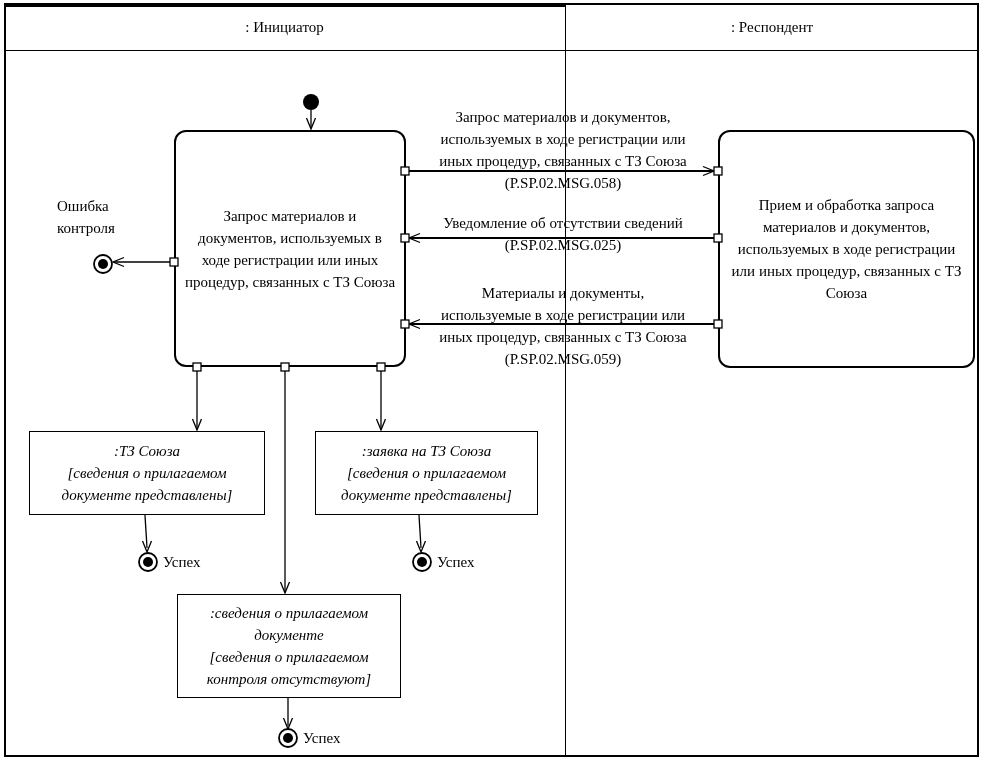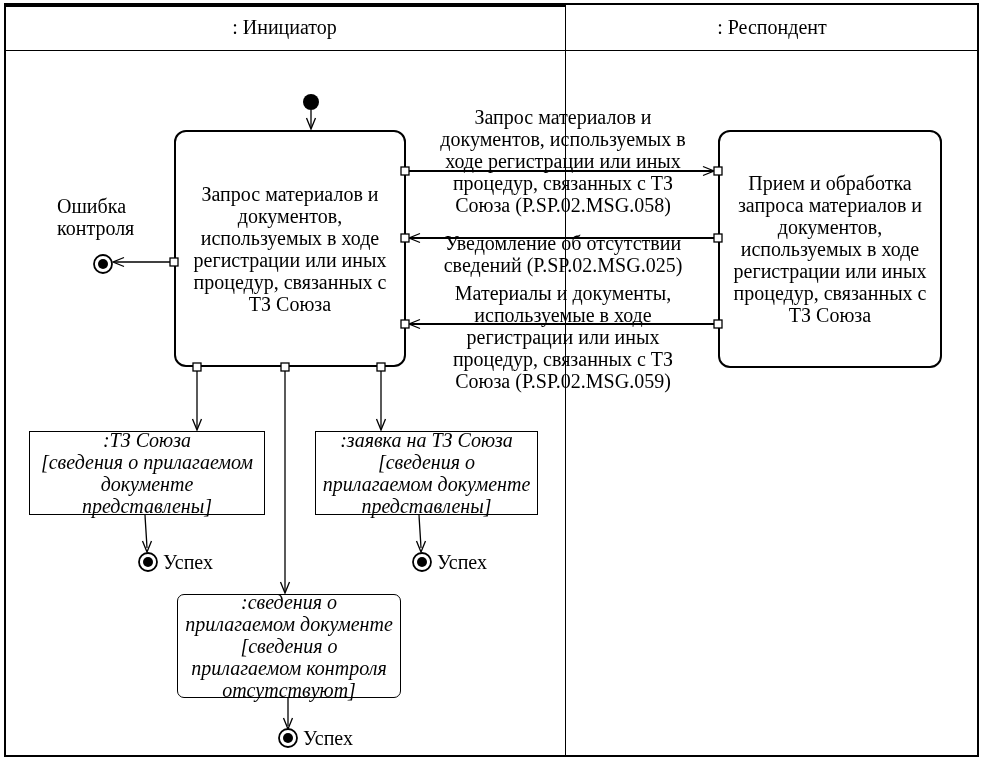--- a/index.html
+++ b/index.html
@@ -3,21 +3,21 @@
 <meta charset="utf-8">
 <style>
   :root { --line: #000000; --bg: #ffffff; }
   * { box-sizing: border-box; }
   html, body { margin: 0; padding: 0; background: var(--bg); }
   .canvas {
     position: relative;
     width: 984px; height: 766px;
     background: var(--bg);
     font-family: "Liberation Serif", "DejaVu Serif", serif;
-    font-size: 20px; line-height: 22px;
+    font-size: 15px; line-height: 22px;
     color: var(--line);
     overflow: hidden;
   }
   .abs { position: absolute; }
 
   
   .frame { left: 4px; top: 3px; width: 975px; height: 754px; border: 2px solid var(--line); }
   .lane-divider { left: 565px; top: 3px; width: 1px; height: 754px; background: var(--line); }
   .header-line { left: 4px; top: 50px; width: 975px; height: 1px; background: var(--line); }
   .thick-top { left: 4px; top: 3px; width: 562px; height: 4px; background: var(--line); }
@@ -25,36 +25,36 @@
   .lh-left { left: 4px; width: 561px; }
   .lh-right { left: 565px; width: 414px; text-align: center; }
 
   
   .activity {
     border: 2px solid var(--line); border-radius: 12px; background: var(--bg);
     display: flex; align-items: center; justify-content: center;
     text-align: center; padding: 4px 8px;
   }
   .main-activity { left: 174px; top: 130px; width: 232px; height: 237px; }
-  .respondent-activity { left: 718px; top: 130px; width: 224px; height: 238px; }
+  .respondent-activity { left: 718px; top: 130px; width: 257px; height: 238px; }
 
   
   .object-box {
     border: 1.5px solid var(--line); background: var(--bg);
     display: flex; flex-direction: column; align-items: center; justify-content: center;
     text-align: center; padding: 2px 6px; font-style: italic;
   }
   .obj1 { left: 29px;  top: 431px; width: 236px; height: 84px; }
   .obj2 { left: 303px; top: 431px; width: 223px; height: 84px; margin-left: 12px; }
-  .obj3 { left: 177px; top: 594px; width: 224px; height: 104px; border-radius: 7px; }
+  .obj3 { left: 177px; top: 594px; width: 224px; height: 104px; }
 
   
   .msg-label { width: 250px; left: 438px; text-align: center; background: transparent; }
   .msg1 { top: 106px; }
-  .msg2 { top: 212px; margin-top: 20px; }
+  .msg2 { top: 212px; }
   .msg3 { top: 282px; }
 
   .error-label { left: 57px; top: 195px; width: 90px; }
   .success-label { height: 22px; }
   .succ1 { left: 163px; top: 551px; }
   .succ2 { left: 437px; top: 551px; }
   .succ3 { left: 303px; top: 727px; }
 
   .connectors { left: 0; top: 0; color: var(--line); pointer-events: none; }
   .connectors line, .connectors polyline { stroke: currentColor; fill: none; }

